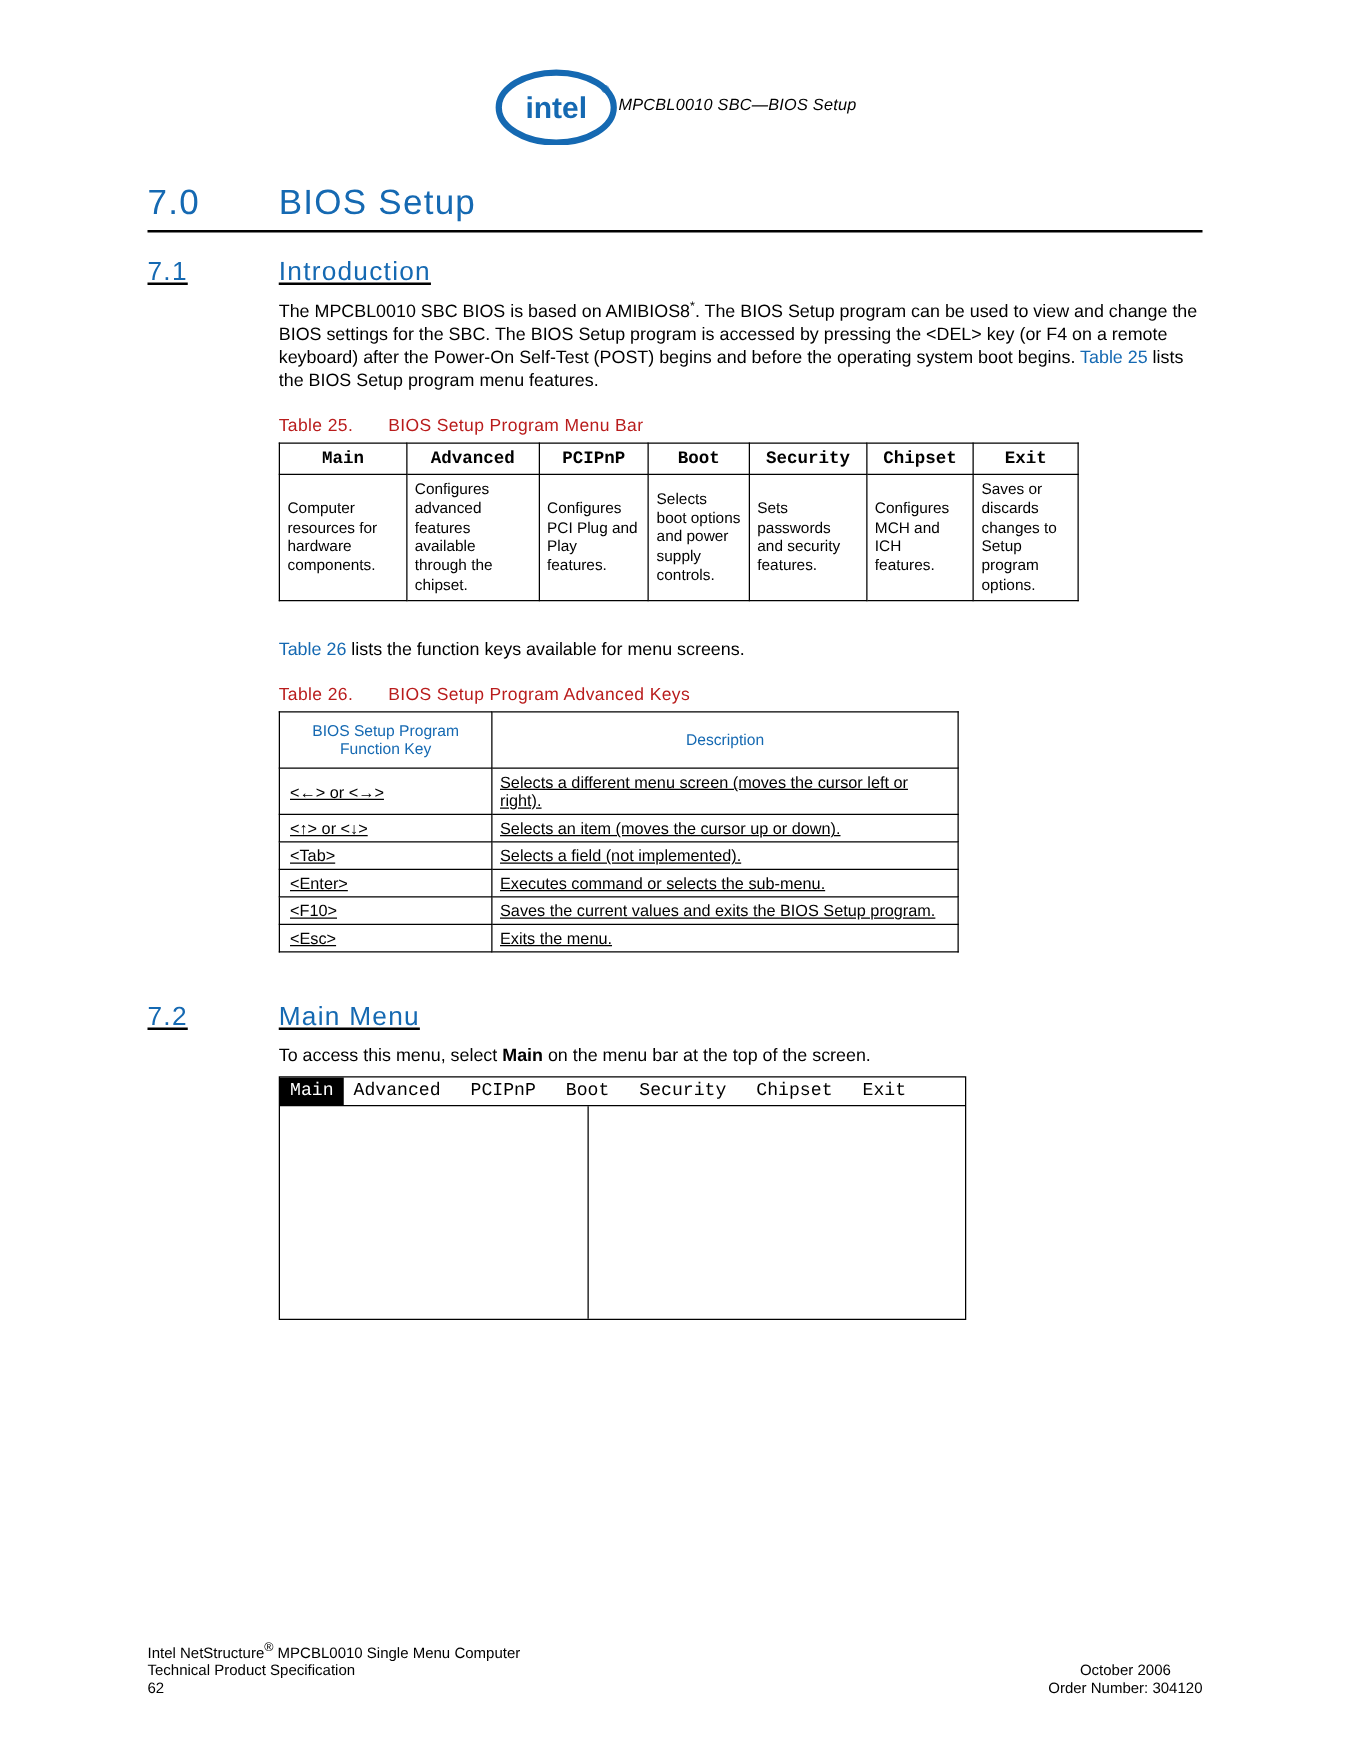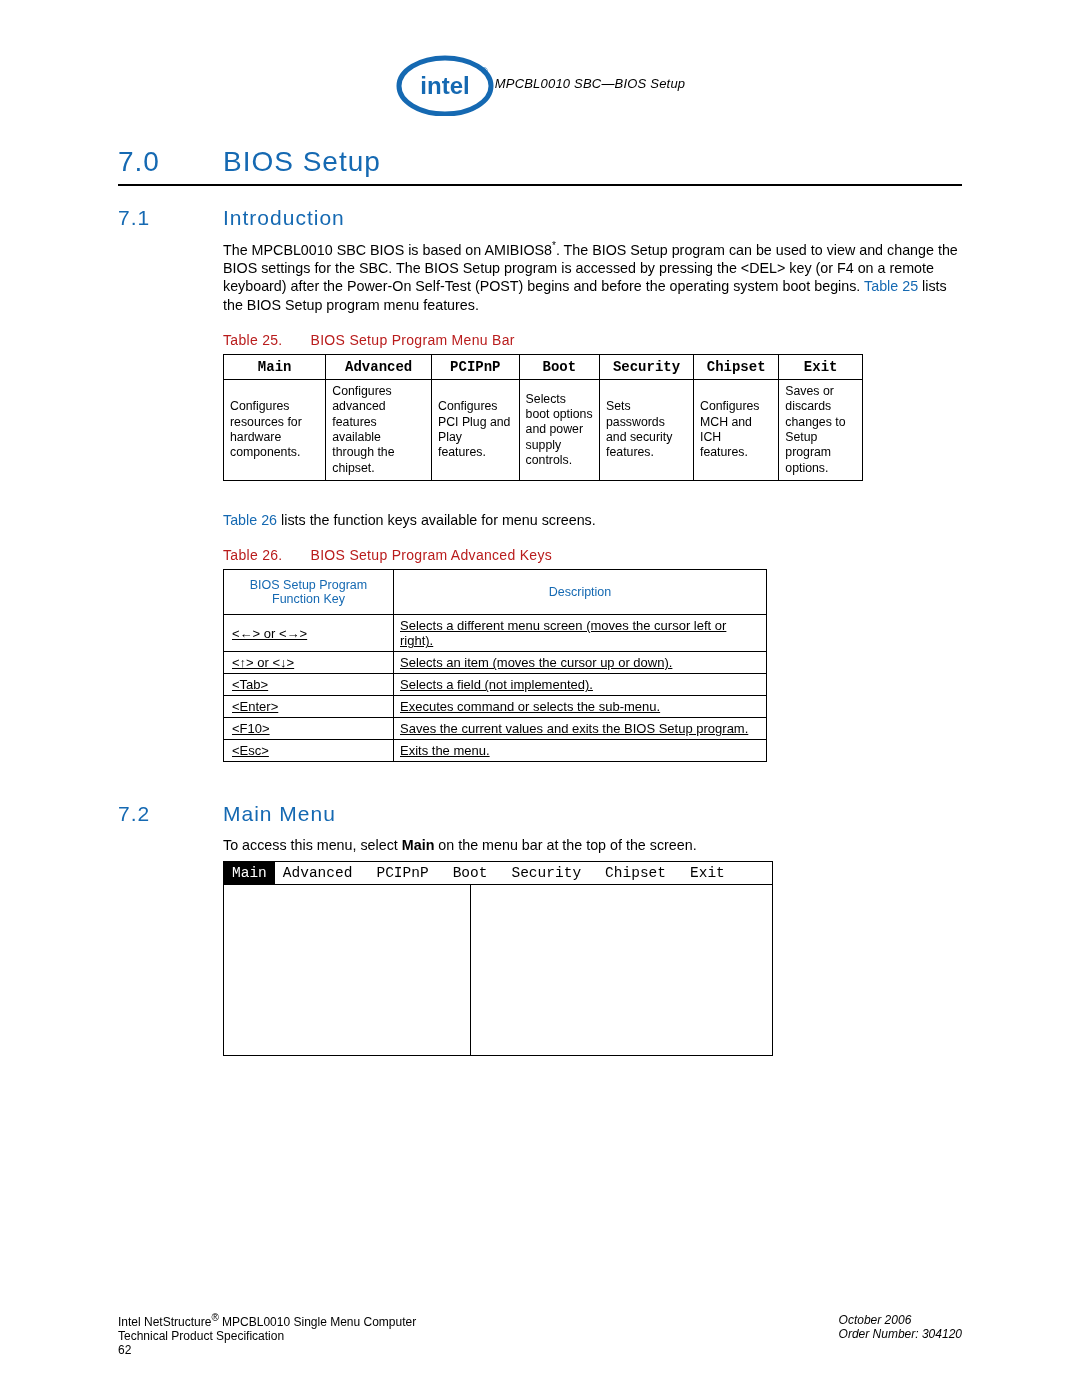--- a/index.html
+++ b/index.html
@@ -53,20 +53,21 @@
   }
   hr.rule {
     border: none;
     border-top: 2px solid #000;
     margin: 0 0 20px 0;
   }
   .h2-row {
     display: flex;
     align-items: flex-end;
     margin: 20px 0 10px 0;
+    text-decoration: underline;
   }
   .h2-num {
     color: #1569b2;
     font-size: 21px;
     width: 105px;
     letter-spacing: 1px;
   }
   .h2-text {
     color: #1569b2;
     font-size: 21px;
@@ -143,21 +144,21 @@
   }
   .bios-menu-body .right { border-right: none; flex:0 0 55%; }
   .footer {
     position: absolute;
     bottom: 40px;
     left: 118px;
     right: 118px;
     font-size: 12px;
   }
   .footer-left { text-align: left; }
-  .footer-right { position:absolute; right:0; bottom:16px; text-align:left;font-style:italic; }
+  .footer-right { position:absolute; right:0; bottom:0; text-align:center; }
   .sup { font-size: 10px; vertical-align: super; }
 </style>
 </head>
 <body>
 
 <div class="page">
 
   <div class="header-row">
     <div class="logo">
       <svg width="100" height="66" viewBox="0 0 100 66">
@@ -194,21 +195,21 @@
         <tr>
       <th class="mono">Main</th>
       <th class="mono">Advanced</th>
       <th class="mono">PCIPnP</th>
       <th class="mono">Boot</th>
       <th class="mono">Security</th>
       <th class="mono">Chipset</th>
       <th class="mono">Exit</th>
     </tr>
     <tr>
-      <td>Configures resources for hardware components.</td>
+      <td>Computer resources for hardware components.</td>
       <td>Configures advanced features available through the chipset.</td>
       <td>Configures PCI Plug and Play features.</td>
       <td>Selects boot options and power supply controls.</td>
       <td>Sets passwords and security features.</td>
       <td>Configures MCH and ICH features.</td>
       <td>Saves or discards changes to Setup program options.</td>
     </tr>
   </tbody>
     </table>
 

